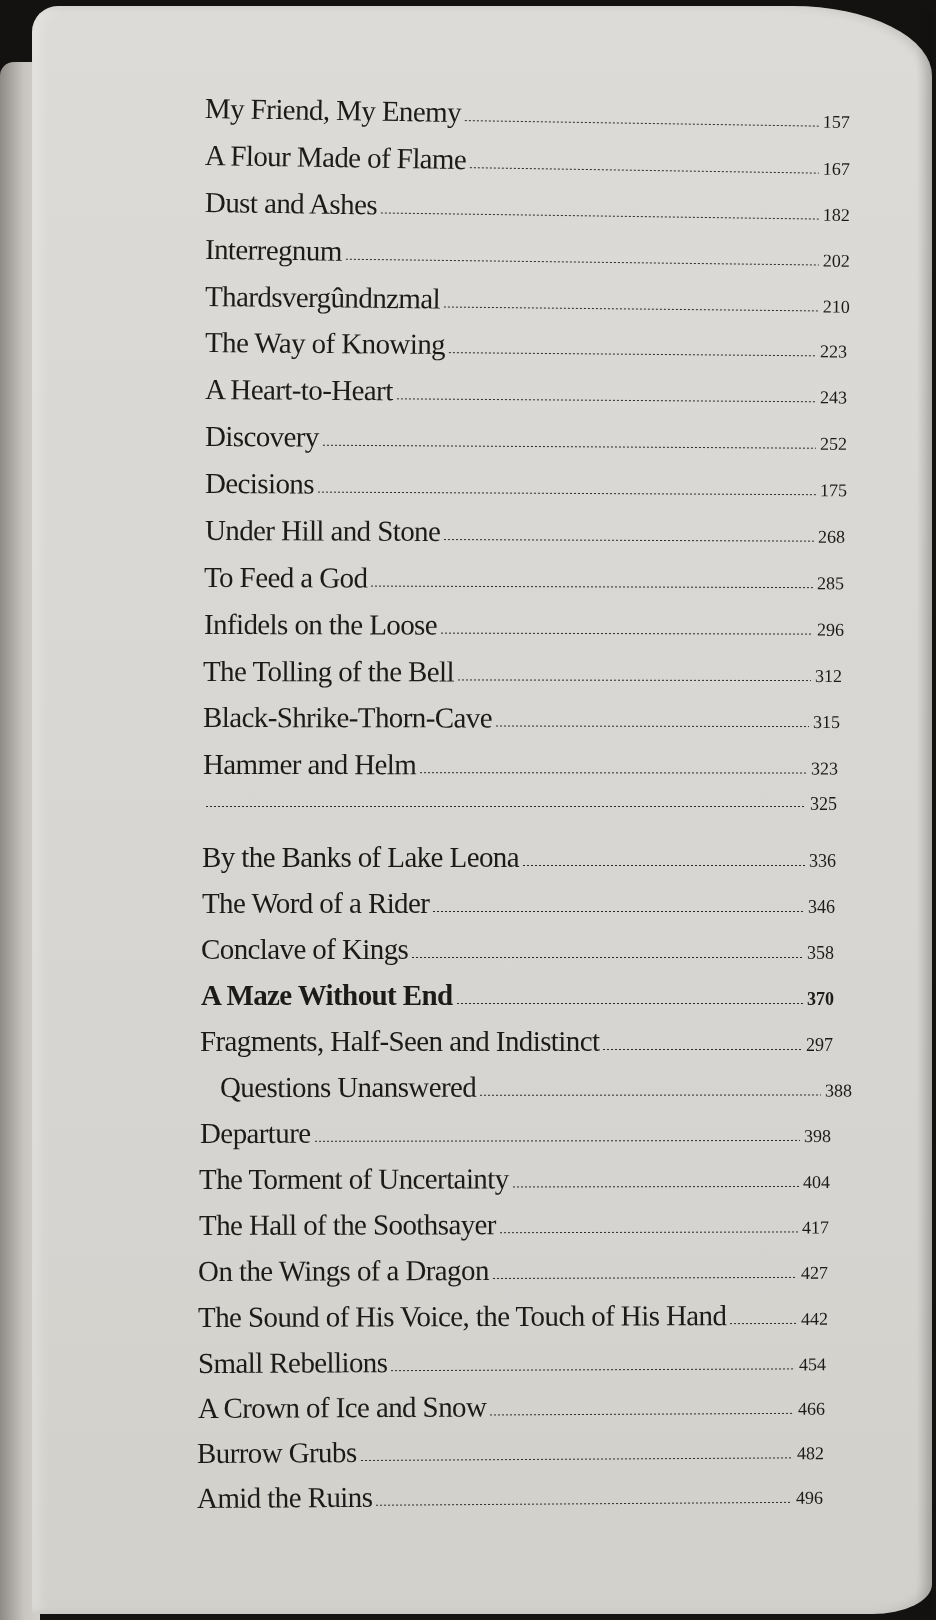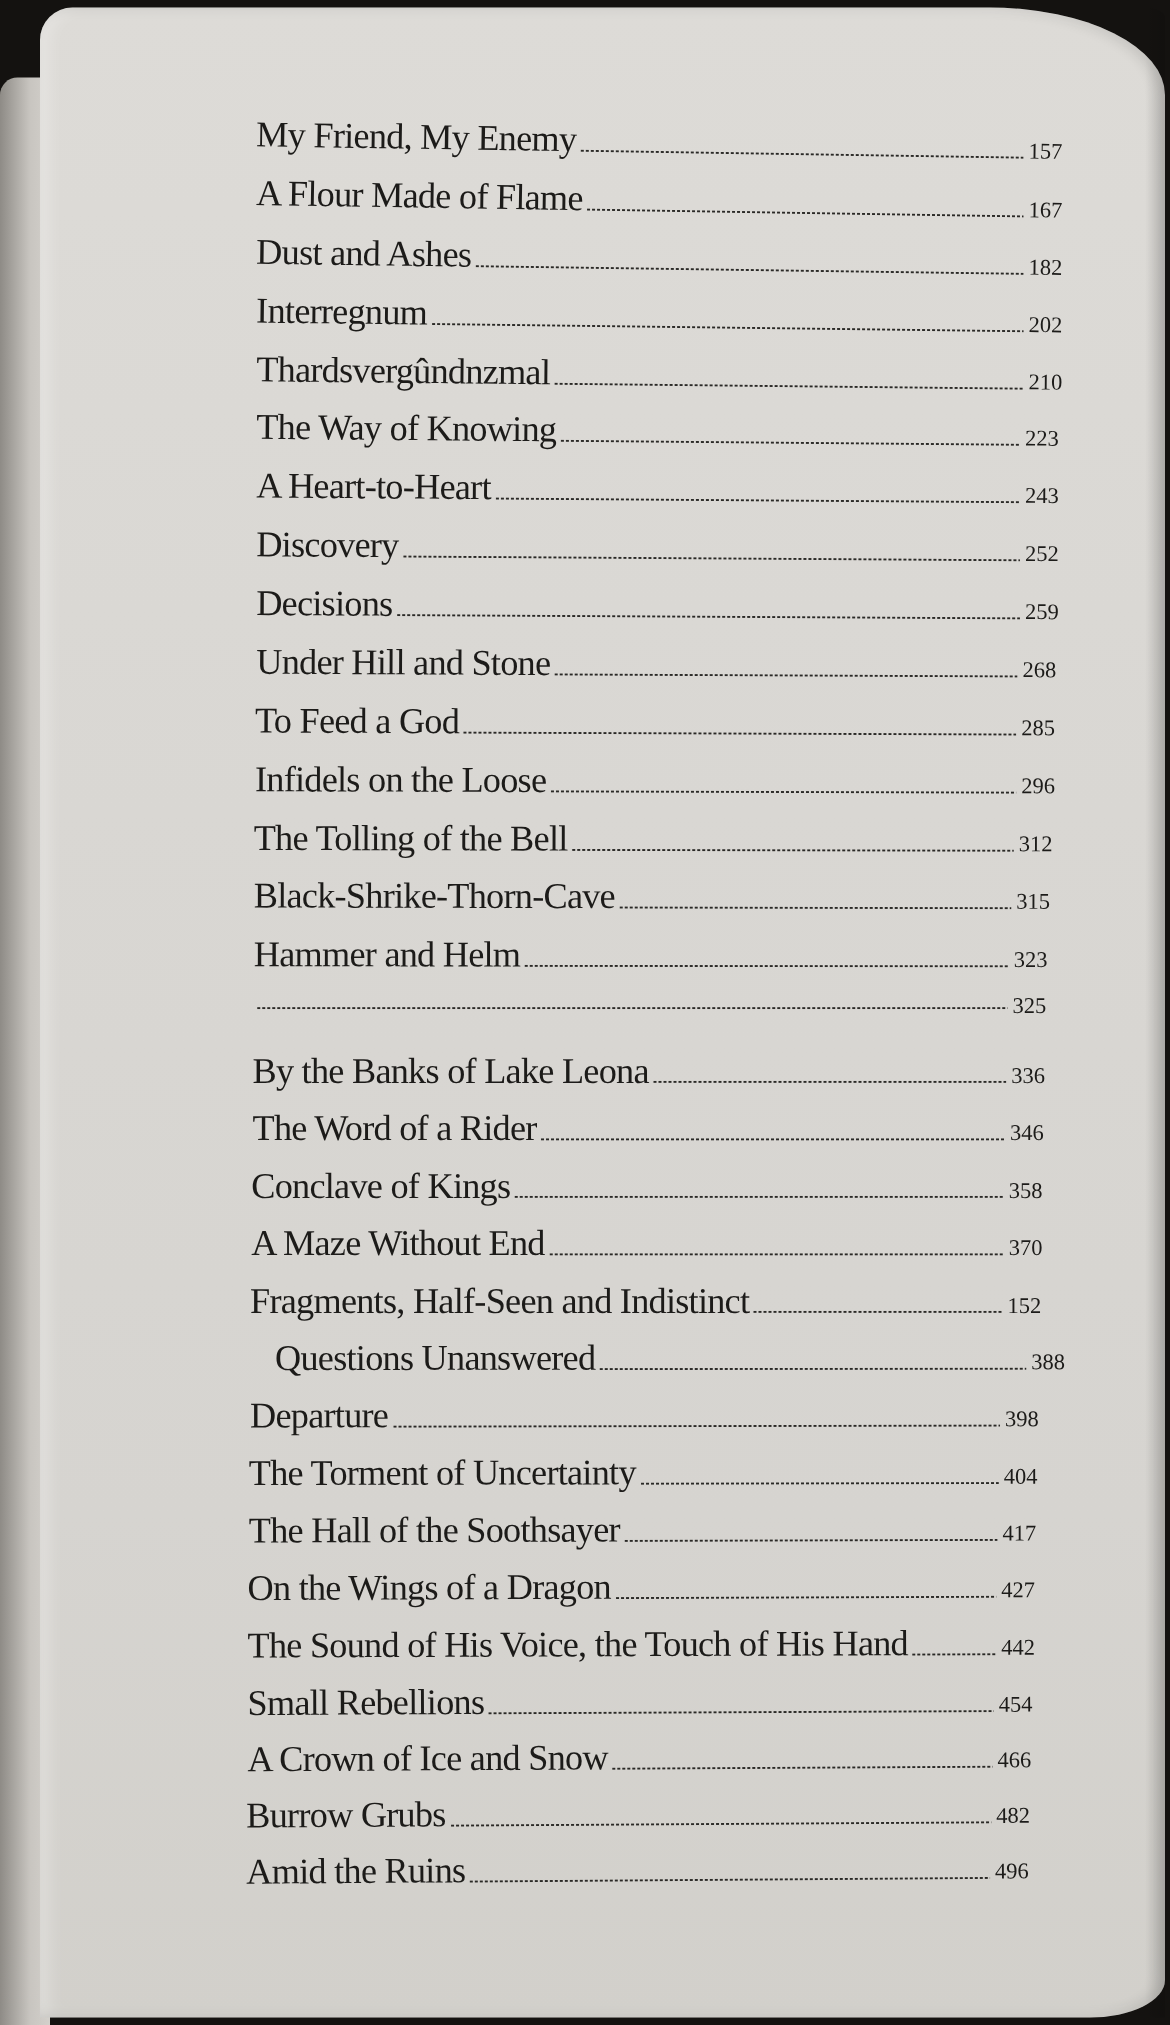--- a/index.html
+++ b/index.html
@@ -96,21 +96,21 @@
         <span class="toc-page">243</span>
       </div>
       <div class="toc-row" style="left: 173px; width: 642px; top: 414px; transform: rotate(0.35deg);">
         <span class="toc-title">Discovery</span>
         <span class="toc-leader"></span>
         <span class="toc-page">252</span>
       </div>
       <div class="toc-row" style="left: 173px; width: 642px; top: 461px; transform: rotate(0.3deg);">
         <span class="toc-title">Decisions</span>
         <span class="toc-leader"></span>
-        <span class="toc-page">259</span>
+        <span class="toc-page">175</span>
       </div>
       <div class="toc-row" style="left: 173px; width: 640px; top: 508px; transform: rotate(0.25deg);">
         <span class="toc-title">Under Hill and Stone</span>
         <span class="toc-leader"></span>
         <span class="toc-page">268</span>
       </div>
       <div class="toc-row" style="left: 172px; width: 640px; top: 555px; transform: rotate(0.2deg);">
         <span class="toc-title">To Feed a God</span>
         <span class="toc-leader"></span>
         <span class="toc-page">285</span>
@@ -147,29 +147,29 @@
       <div class="toc-row" style="left: 170px; width: 633px; top: 881px; transform: rotate(0deg);">
         <span class="toc-title">The Word of a Rider</span>
         <span class="toc-leader"></span>
         <span class="toc-page">346</span>
       </div>
       <div class="toc-row" style="left: 169px; width: 633px; top: 927px; transform: rotate(0deg);">
         <span class="toc-title">Conclave of Kings</span>
         <span class="toc-leader"></span>
         <span class="toc-page">358</span>
       </div>
-      <div class="toc-row" style="left: 169px; width: 633px; top: 973px; transform: rotate(0deg);">
+      <div class="toc-row" style="left: 169px; width: 633px; top: 973px; transform: rotate(0deg); font-weight: bold;">
         <span class="toc-title">A Maze Without End</span>
         <span class="toc-leader"></span>
         <span class="toc-page">370</span>
       </div>
       <div class="toc-row" style="left: 168px; width: 633px; top: 1019px; transform: rotate(0deg); text-align: right;">
         <span class="toc-title">Fragments, Half-Seen and Indistinct</span>
         <span class="toc-leader"></span>
-        <span class="toc-page">152</span>
+        <span class="toc-page">297</span>
       </div>
       <div class="toc-row" style="left: 168px; width: 632px; top: 1065px; transform: rotate(-0.05deg); margin-left: 20px;">
         <span class="toc-title">Questions Unanswered</span>
         <span class="toc-leader"></span>
         <span class="toc-page">388</span>
       </div>
       <div class="toc-row" style="left: 168px; width: 631px; top: 1111px; transform: rotate(-0.1deg);">
         <span class="toc-title">Departure</span>
         <span class="toc-leader"></span>
         <span class="toc-page">398</span>

